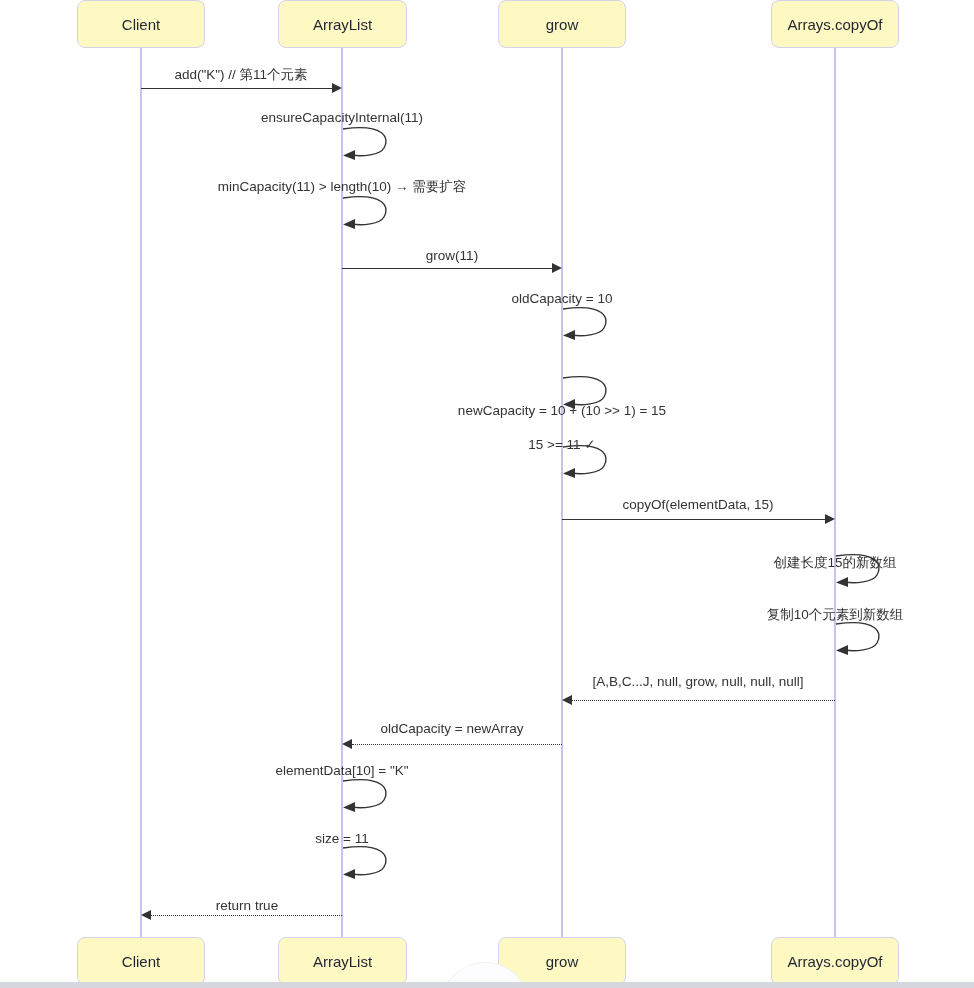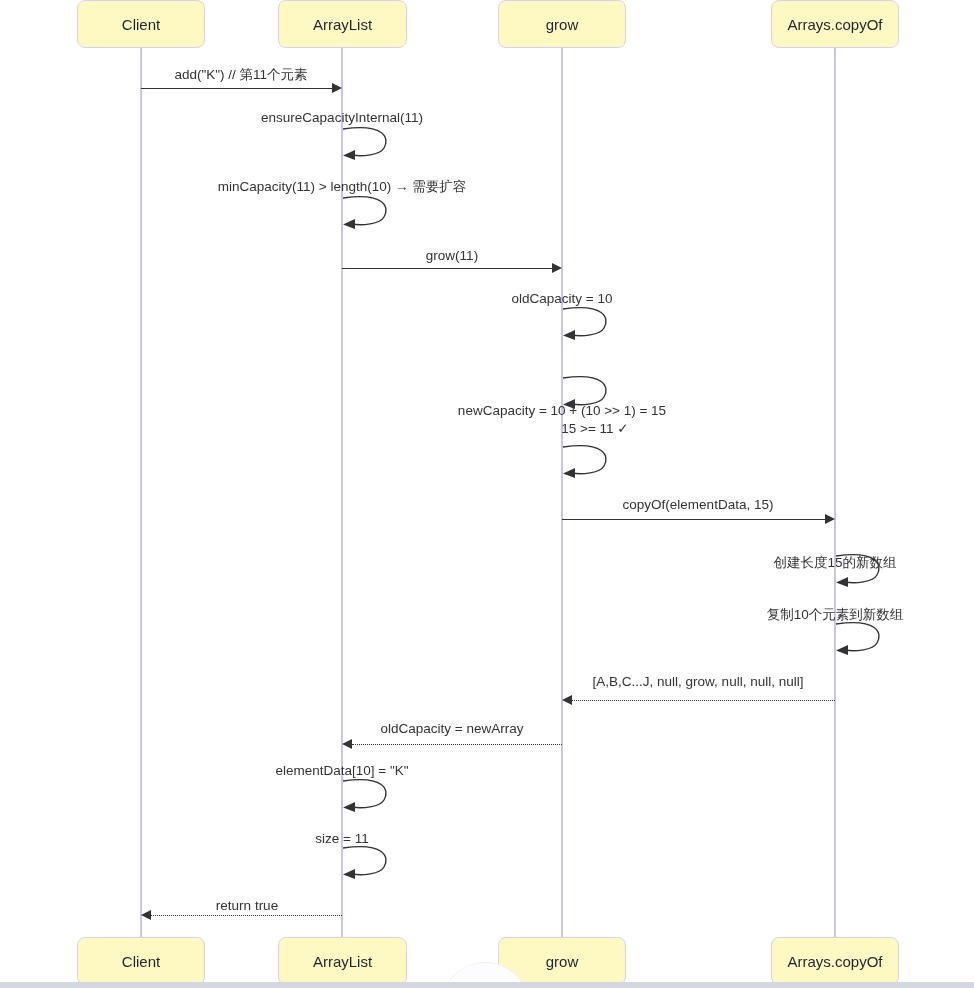--- a/index.html
+++ b/index.html
@@ -150,21 +150,21 @@
   </div>
 
   <div class="msg-label" style="left:562px; top:362px;margin-top:42px;">newCapacity = 10 + (10 &gt;&gt; 1) = 15</div>
   <div class="self-loop" style="left:562px; top:375px;">
     <svg width="52" height="34" viewBox="0 0 52 34">
       <path d="M1,3 C42,-3 48,12 42,22 C38,29 20,31 10,29" fill="none" stroke="#333333" stroke-width="1.4"></path>
       <polygon points="13,24 1,29.5 13,34" fill="#333333"></polygon>
     </svg>
   </div>
 
-  <div class="msg-label" style="left:562px; top:422px;margin-left:33px;">15 &gt;= 11 ✓</div>
+  <div class="msg-label" style="left:562px; top:438px;">15 &gt;= 11 ✓</div>
   <div class="self-loop" style="left:562px; top:444px;">
     <svg width="52" height="34" viewBox="0 0 52 34">
       <path d="M1,3 C42,-3 48,12 42,22 C38,29 20,31 10,29" fill="none" stroke="#333333" stroke-width="1.4"></path>
       <polygon points="13,24 1,29.5 13,34" fill="#333333"></polygon>
     </svg>
   </div>
 
   <div class="msg-label" style="left:698px; top:498px;">copyOf(elementData, 15)</div>
   <div class="msg-line" style="left:562px; top:519px; width:263px;"></div>
   <div class="arrow-head right" style="left:825px; top:514px;"></div>

